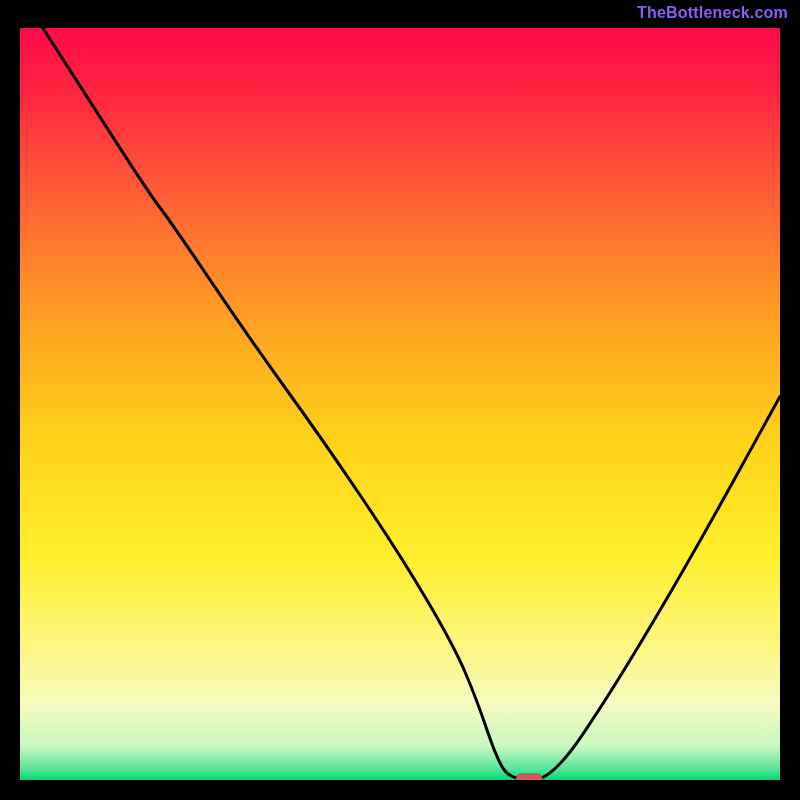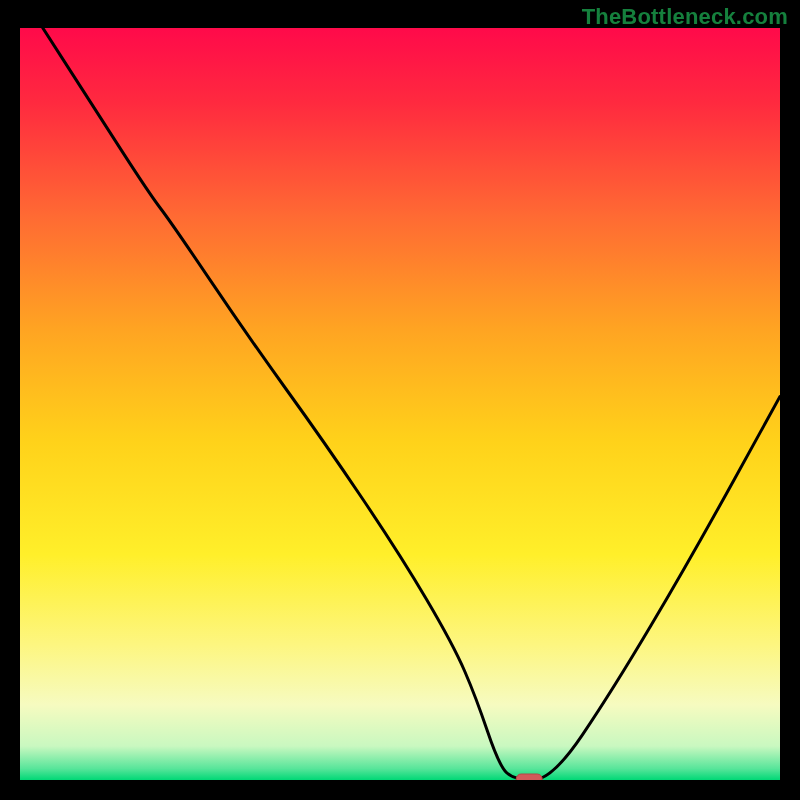--- a/index.html
+++ b/index.html
@@ -14,22 +14,22 @@
   .stage {
     position: relative;
     width: 800px;
     height: 800px;
     background: #000;
   }
   .watermark {
     position: absolute;
     top: 4px;
     right: 12px;
-    color: #15803d;
-    font-size: 22px;
+    color: #8b5cf6;
+    font-size: 16px;
     font-weight: bold;
     letter-spacing: 0.2px;
     user-select: none;
   }
   .plot {
     position: absolute;
     left: 20px;
     top: 28px;
     width: 760px;
     height: 752px;

